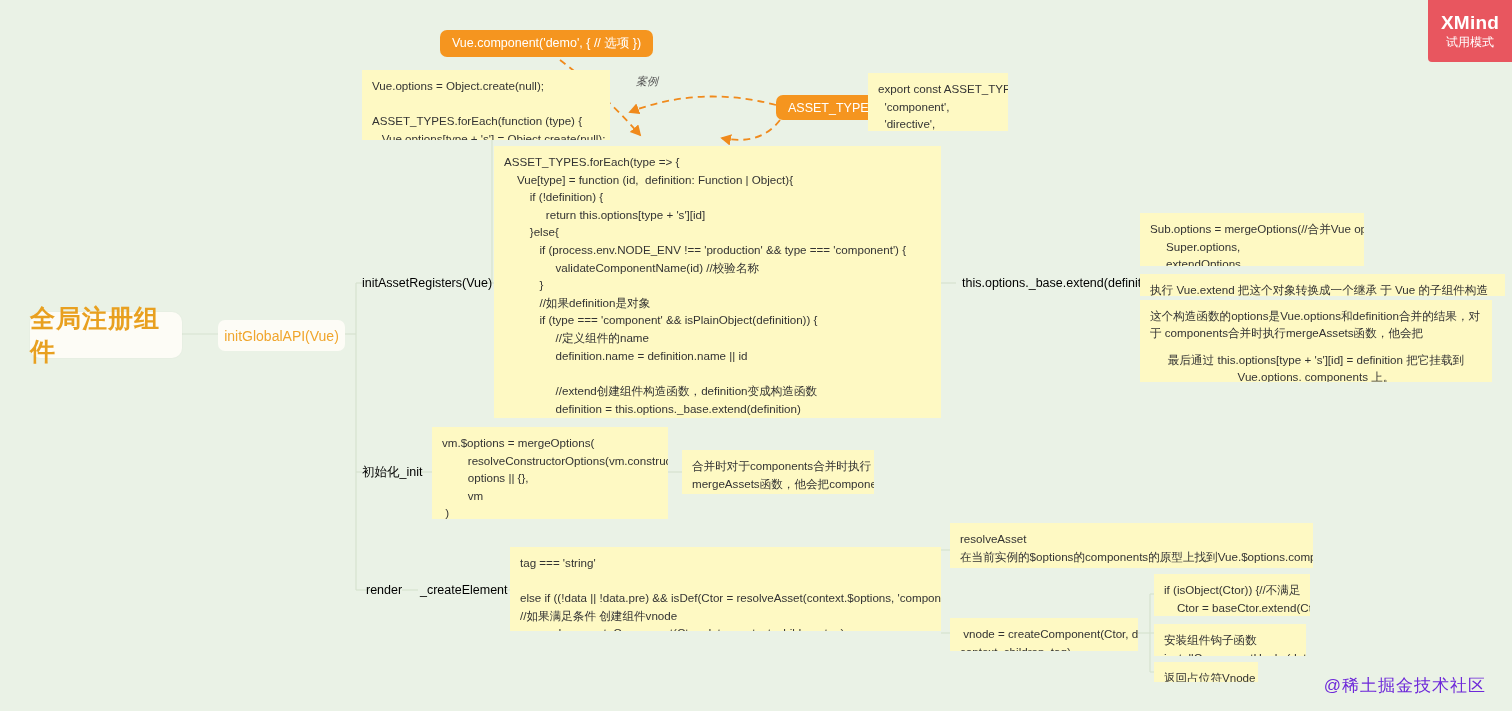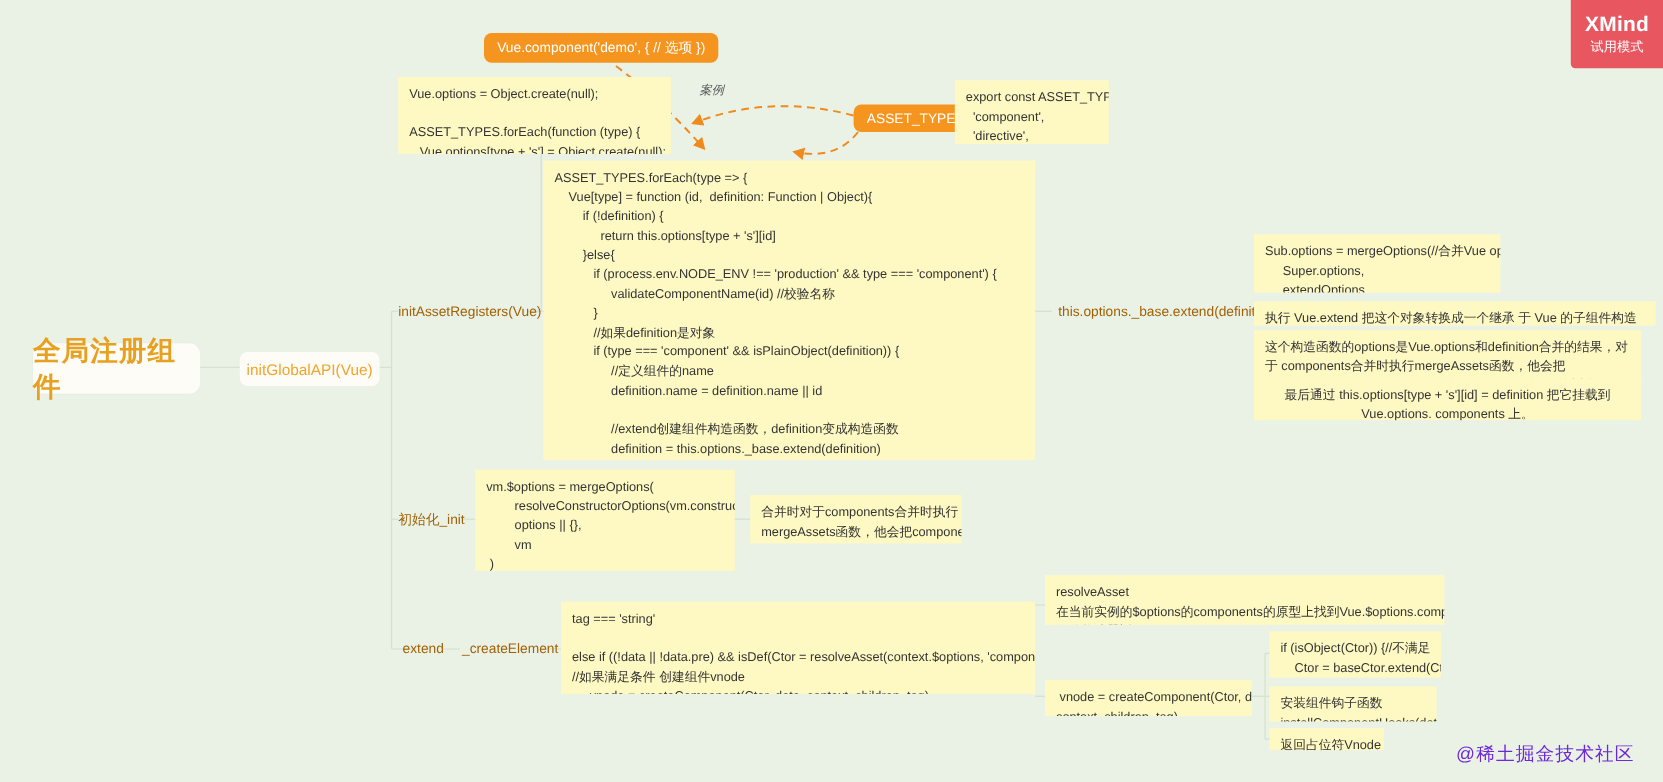--- a/index.html
+++ b/index.html
@@ -44,21 +44,21 @@
     color: #f0a52c;
     font-size: 14px;
     display: flex;
     align-items: center;
     justify-content: center;
     padding: 7px 12px;
   }
   
   .label-topic {
     font-size: 12.5px;
-    color: #a16207;
+    color: #000000;
     display: flex;
     align-items: center;
     white-space: nowrap;
   }
   
   .panel {
     background: #fef9c3;
     font-size: 11.6px;
     line-height: 1.52;
     color: #333;
@@ -244,21 +244,21 @@
         options || {},
         vm
  )
 这里把Vue.options和new Vue的options进行了合并
 注意此时new Vue的options不存在components字段</div>
 
   <div class="node panel" style="left:682px; top:450px; width:192px; height:44px;">合并时对于components合并时执行
 mergeAssets函数，他会把components放到
 vm.components的原型上返回</div>
 
-  <div class="node label-topic" style="left:366px; top:581px; height:18px;">extend</div>
+  <div class="node label-topic" style="left:366px; top:581px; height:18px;">render</div>
 
   <div class="node label-topic" style="left:420px; top:581px; height:18px;">_createElement</div>
 
   <div class="node panel" style="left:510px; top:547px; width:431px; height:84px;">tag === 'string'
 
 else if ((!data || !data.pre) &amp;&amp; isDef(Ctor = resolveAsset(context.$options, 'components', tag))) {
 //如果满足条件 创建组件vnode
      vnode = createComponent(Ctor, data, context, children, tag)
 }</div>
 

